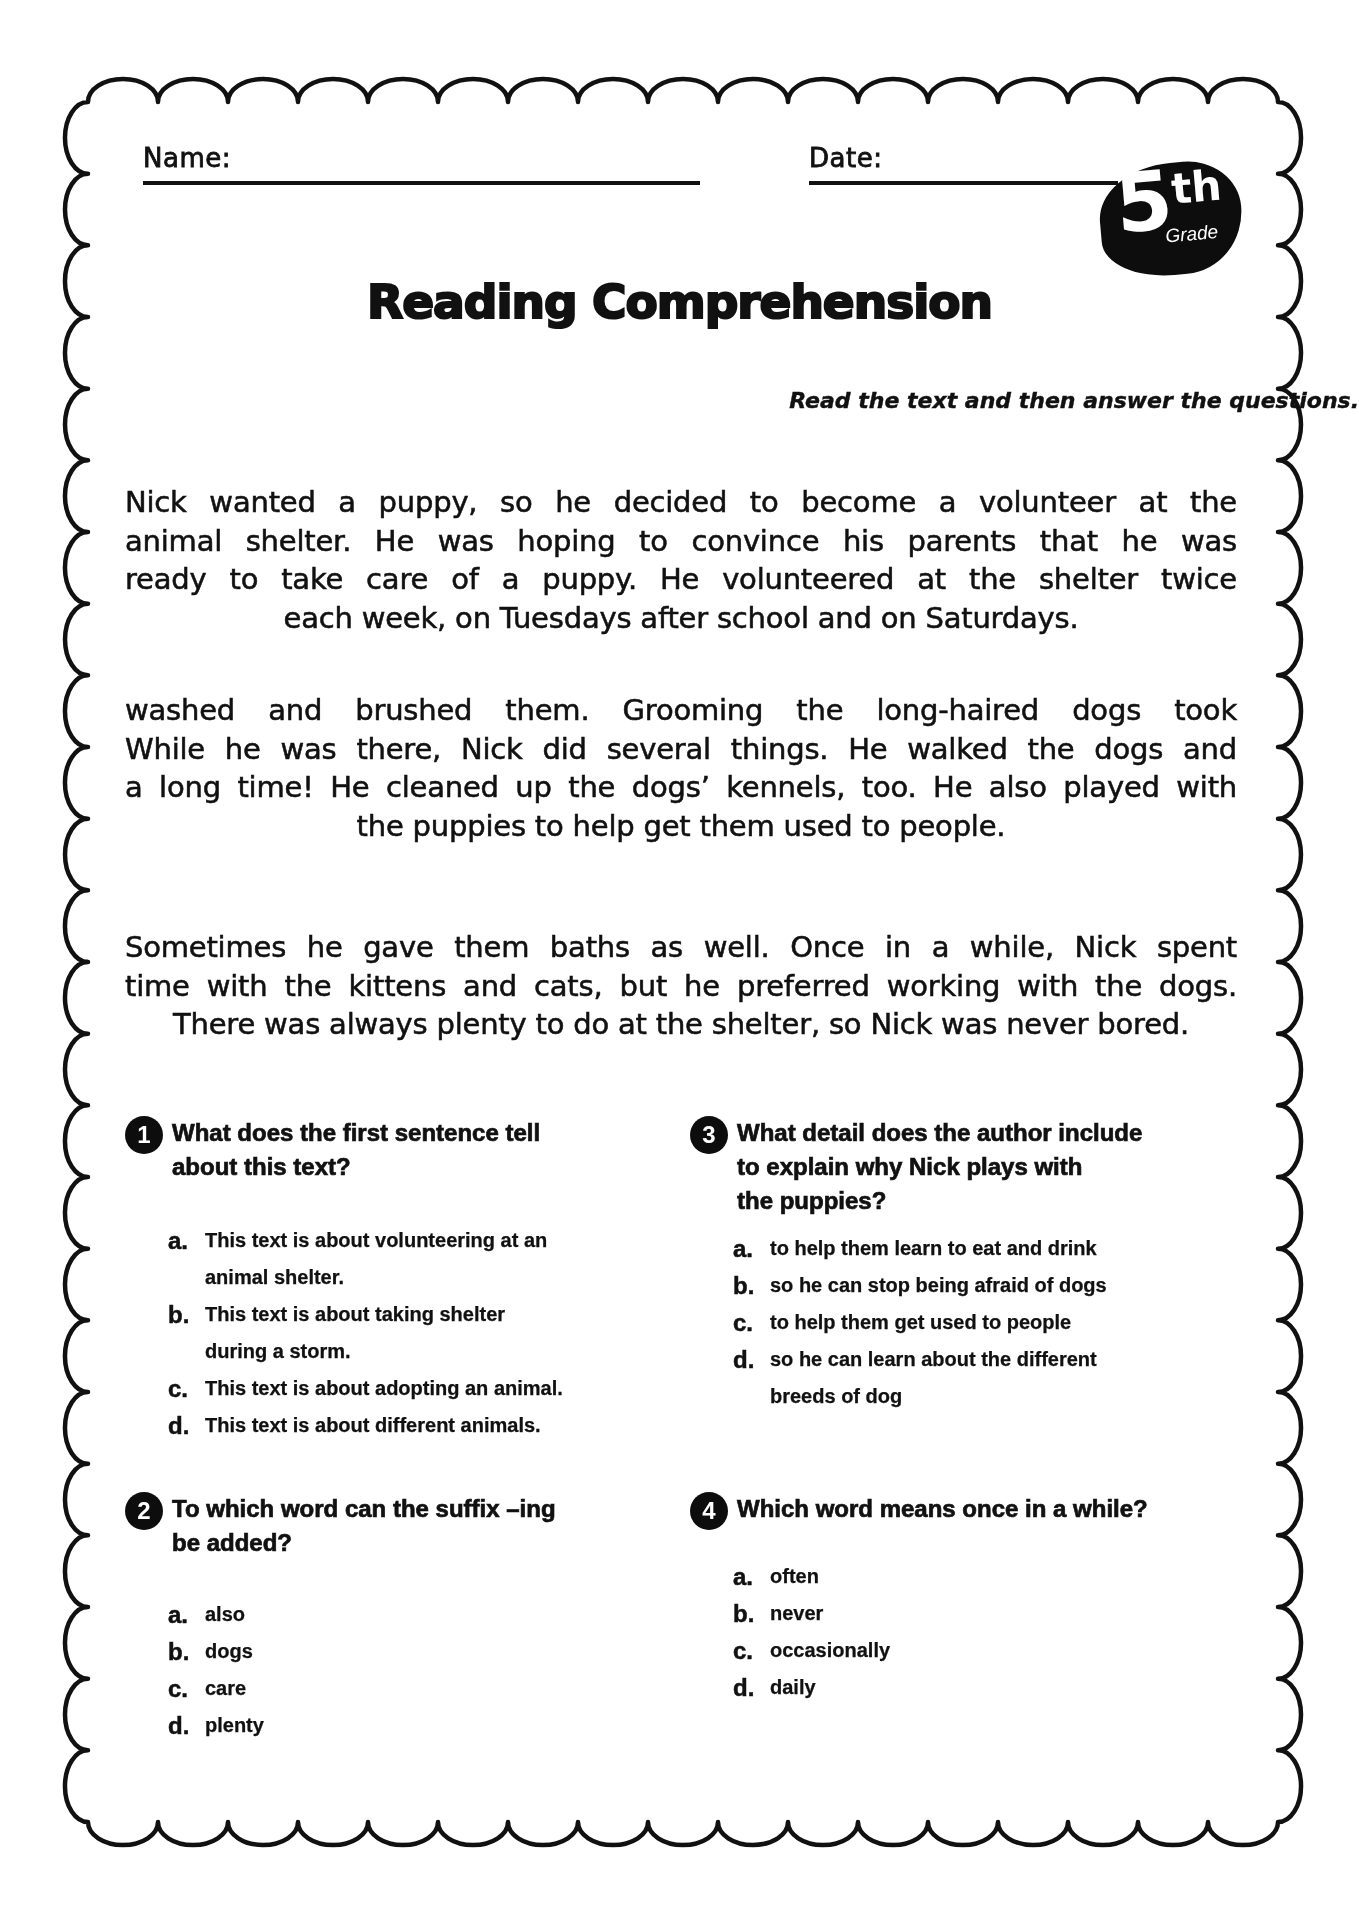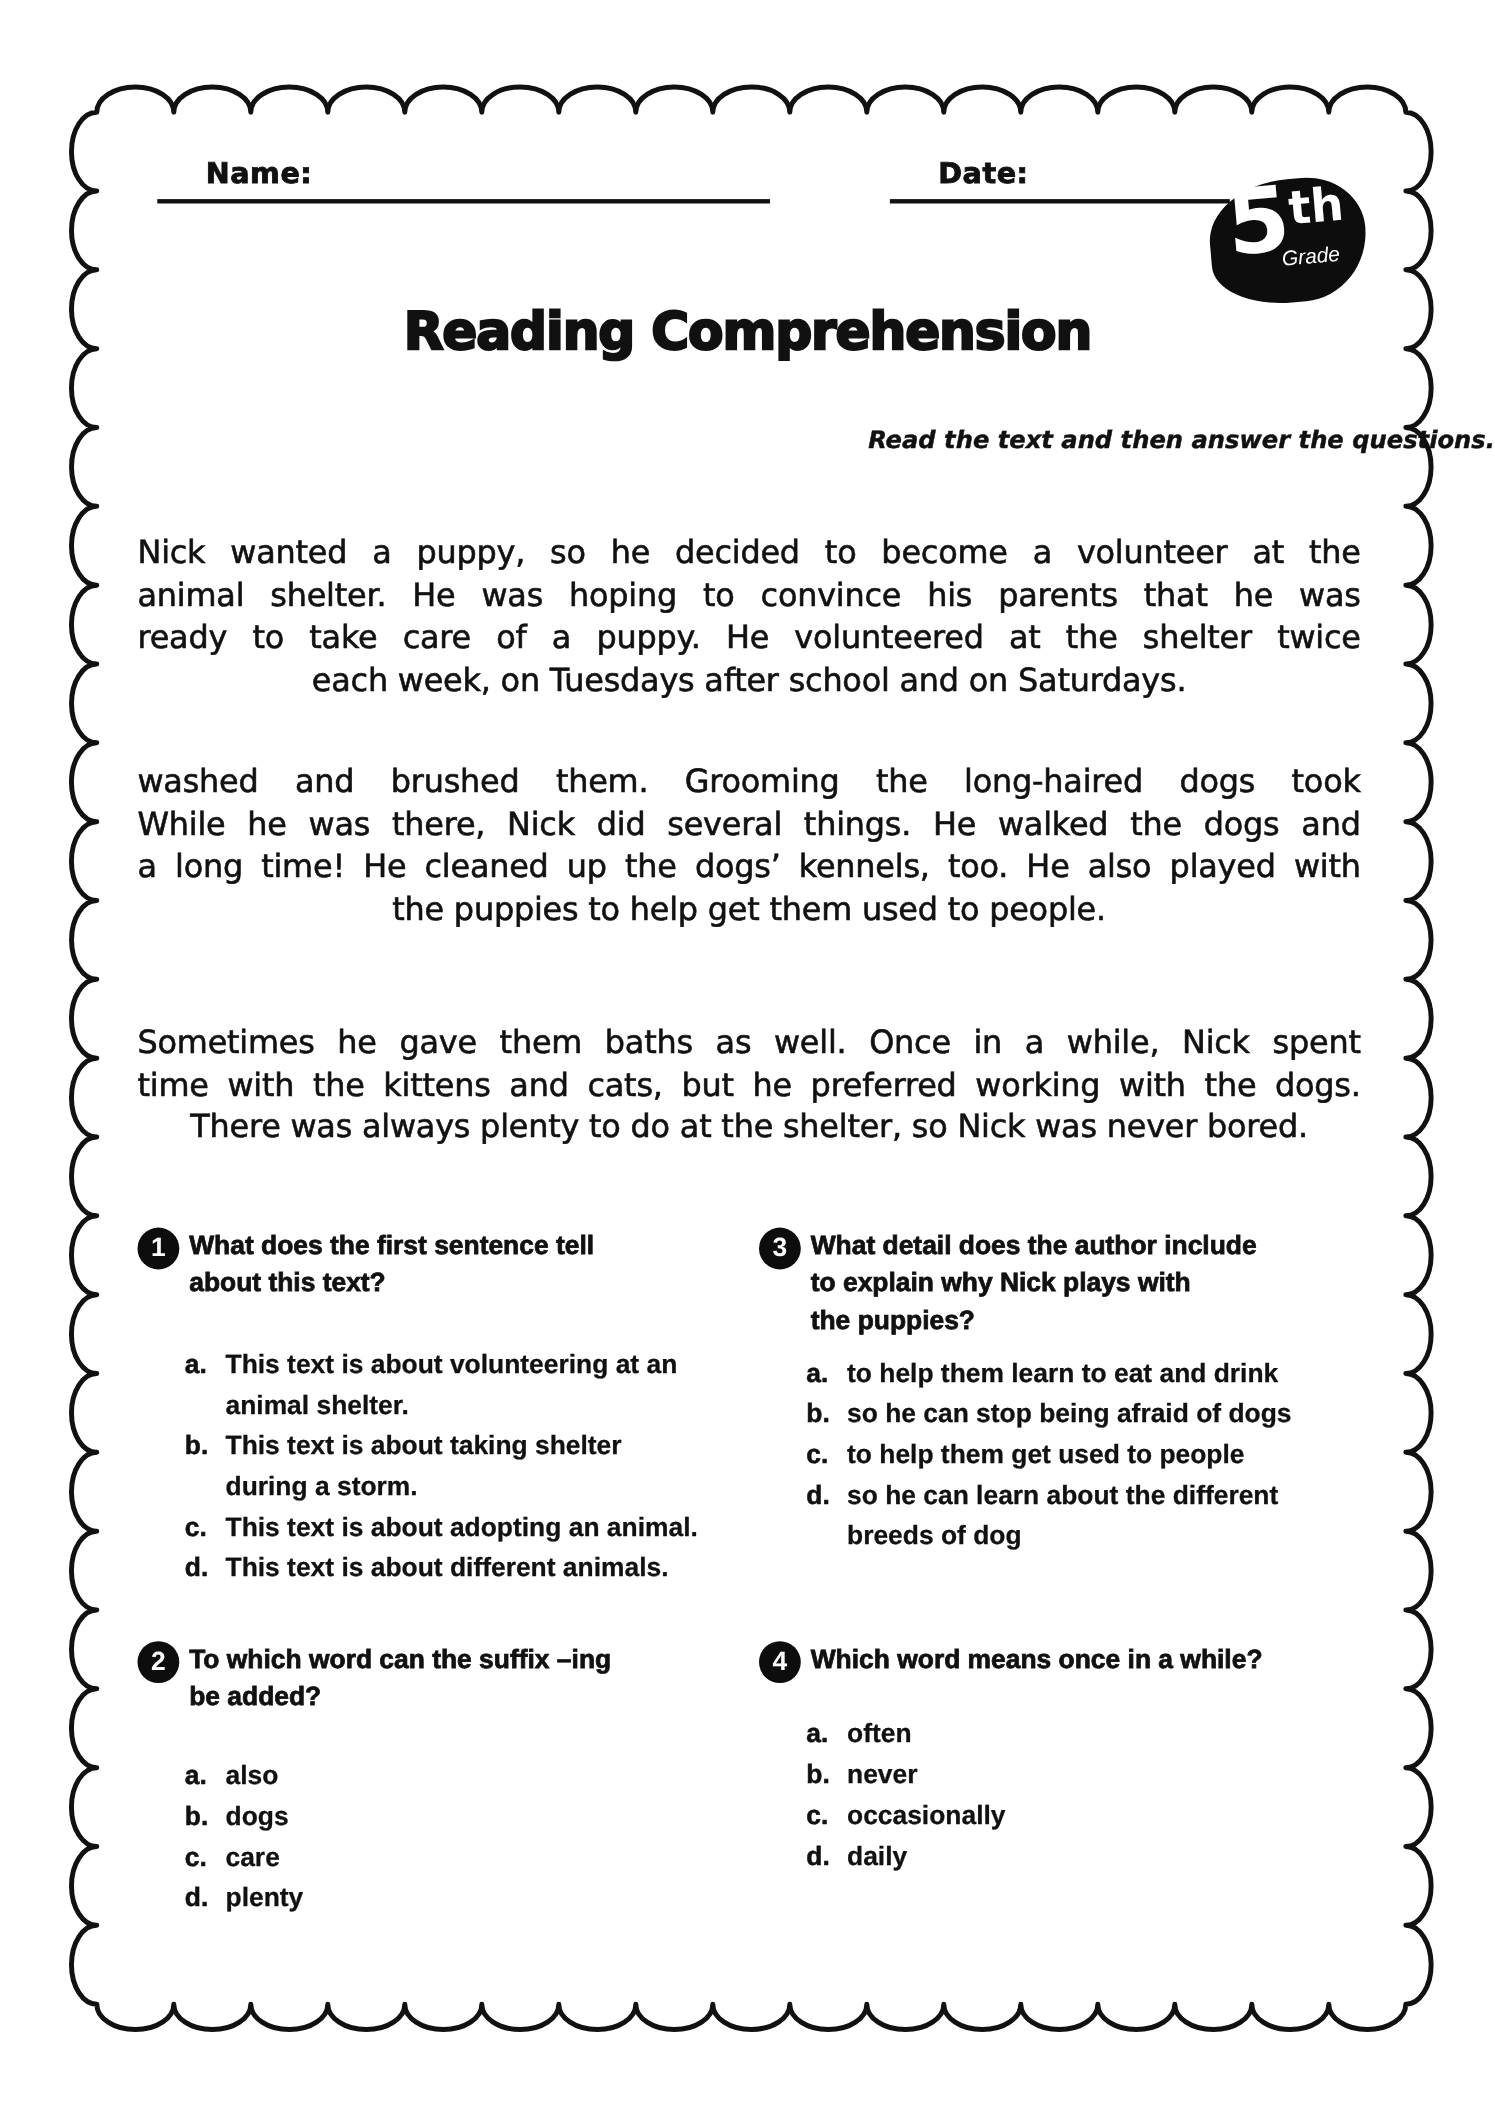--- a/index.html
+++ b/index.html
@@ -1,22 +1,22 @@
 <!DOCTYPE html>
 <html><head>
 <meta charset="utf-8">
 <style>
   html,body{margin:0;padding:0;background:#ffffff;}
   .page{position:relative;width:1359px;height:1921px;background:#fff;overflow:hidden;
         font-family:"DejaVu Sans",sans-serif;color:#111;}
   #border-svg{position:absolute;left:0;top:0;z-index:0;}
   .content{position:absolute;left:0;top:0;width:1359px;height:1921px;z-index:1;}
 
-  .field-label{position:absolute;top:143px;font-size:26px;font-weight:bold;
-               -webkit-text-stroke:0.8px #111;letter-spacing:0.5px;margin-left:44px;}
+  .field-label{position:absolute;top:143px;font-size:26px;font-weight:normal;
+               -webkit-text-stroke:0.8px #111;letter-spacing:0.5px;}
   #name-label{left:143px;}
   #date-label{left:809px;}
   .write-line{position:absolute;top:181px;height:4px;background:#111;}
   #name-line{left:143px;width:557px;}
   #date-line{left:809px;width:309px;}
 
   .badge{position:absolute;left:1100px;top:163px;width:142px;height:112px;background:#0d0d0d;
          border-radius:58% 42% 46% 54% / 52% 48% 62% 38%;transform:rotate(-5deg);z-index:3;}
   .badge .num{position:absolute;left:17px;top:-8px;color:#fff;font-size:82px;font-weight:bold;line-height:1.1;}
   .badge .suf{position:absolute;left:74px;top:2px;color:#fff;font-size:42px;font-weight:bold;}
@@ -41,21 +41,21 @@
   .q-num{position:absolute;left:0;top:0;width:38px;height:38px;border-radius:50%;background:#0d0d0d;
          color:#fff;font-size:24px;font-weight:bold;display:flex;align-items:center;justify-content:center;}
   .q-lines div{white-space:nowrap;font-size:24px;font-weight:bold;line-height:34px;
                -webkit-text-stroke:0.7px #111;}
   .options{margin-left:43px;}
   #q1 .options{margin-top:38px;} #q2 .options{margin-top:36px;}
   #q3 .options{margin-top:12px;} #q4 .options{margin-top:26px;}
   .opt{display:flex;}
   .letter{width:37px;flex:none;font-size:24px;font-weight:bold;line-height:37px;
           -webkit-text-stroke:0.5px #111;}
-  .oline{white-space:nowrap;font-size:24px;font-weight:bold;line-height:37px;
+  .oline{white-space:nowrap;font-size:20px;font-weight:bold;line-height:37px;
          -webkit-text-stroke:0.25px #111;}
 </style>
 </head>
 <body>
 
 <div class="page">
   <svg id="border-svg" width="1359" height="1921" viewBox="0 0 1359 1921">
     <path id="border-path" d="M 88 102 A 35.0 23 0 0 1 158.0 102 A 35.0 23 0 0 1 228.0 102 A 35.0 23 0 0 1 298.0 102 A 35.0 23 0 0 1 368.0 102 A 35.0 23 0 0 1 438.0 102 A 35.0 23 0 0 1 508.0 102 A 35.0 23 0 0 1 578.0 102 A 35.0 23 0 0 1 648.0 102 A 35.0 23 0 0 1 718.0 102 A 35.0 23 0 0 1 788.0 102 A 35.0 23 0 0 1 858.0 102 A 35.0 23 0 0 1 928.0 102 A 35.0 23 0 0 1 998.0 102 A 35.0 23 0 0 1 1068.0 102 A 35.0 23 0 0 1 1138.0 102 A 35.0 23 0 0 1 1208.0 102 A 35.0 23 0 0 1 1278.0 102 A 23 35.8 0 0 1 1278 173.7 A 23 35.8 0 0 1 1278 245.3 A 23 35.8 0 0 1 1278 317.0 A 23 35.8 0 0 1 1278 388.7 A 23 35.8 0 0 1 1278 460.3 A 23 35.8 0 0 1 1278 532.0 A 23 35.8 0 0 1 1278 603.7 A 23 35.8 0 0 1 1278 675.3 A 23 35.8 0 0 1 1278 747.0 A 23 35.8 0 0 1 1278 818.7 A 23 35.8 0 0 1 1278 890.3 A 23 35.8 0 0 1 1278 962.0 A 23 35.8 0 0 1 1278 1033.7 A 23 35.8 0 0 1 1278 1105.3 A 23 35.8 0 0 1 1278 1177.0 A 23 35.8 0 0 1 1278 1248.7 A 23 35.8 0 0 1 1278 1320.3 A 23 35.8 0 0 1 1278 1392.0 A 23 35.8 0 0 1 1278 1463.7 A 23 35.8 0 0 1 1278 1535.3 A 23 35.8 0 0 1 1278 1607.0 A 23 35.8 0 0 1 1278 1678.7 A 23 35.8 0 0 1 1278 1750.3 A 23 35.8 0 0 1 1278 1822.0 A 35.0 23 0 0 1 1208.0 1822 A 35.0 23 0 0 1 1138.0 1822 A 35.0 23 0 0 1 1068.0 1822 A 35.0 23 0 0 1 998.0 1822 A 35.0 23 0 0 1 928.0 1822 A 35.0 23 0 0 1 858.0 1822 A 35.0 23 0 0 1 788.0 1822 A 35.0 23 0 0 1 718.0 1822 A 35.0 23 0 0 1 648.0 1822 A 35.0 23 0 0 1 578.0 1822 A 35.0 23 0 0 1 508.0 1822 A 35.0 23 0 0 1 438.0 1822 A 35.0 23 0 0 1 368.0 1822 A 35.0 23 0 0 1 298.0 1822 A 35.0 23 0 0 1 228.0 1822 A 35.0 23 0 0 1 158.0 1822 A 35.0 23 0 0 1 88.0 1822 A 23 35.8 0 0 1 88 1750.3 A 23 35.8 0 0 1 88 1678.7 A 23 35.8 0 0 1 88 1607.0 A 23 35.8 0 0 1 88 1535.3 A 23 35.8 0 0 1 88 1463.7 A 23 35.8 0 0 1 88 1392.0 A 23 35.8 0 0 1 88 1320.3 A 23 35.8 0 0 1 88 1248.7 A 23 35.8 0 0 1 88 1177.0 A 23 35.8 0 0 1 88 1105.3 A 23 35.8 0 0 1 88 1033.7 A 23 35.8 0 0 1 88 962.0 A 23 35.8 0 0 1 88 890.3 A 23 35.8 0 0 1 88 818.7 A 23 35.8 0 0 1 88 747.0 A 23 35.8 0 0 1 88 675.3 A 23 35.8 0 0 1 88 603.7 A 23 35.8 0 0 1 88 532.0 A 23 35.8 0 0 1 88 460.3 A 23 35.8 0 0 1 88 388.7 A 23 35.8 0 0 1 88 317.0 A 23 35.8 0 0 1 88 245.3 A 23 35.8 0 0 1 88 173.7 A 23 35.8 0 0 1 88 102.0 Z" fill="#ffffff" stroke="#111111" stroke-width="4.5" stroke-linejoin="round"></path>
   </svg>
 

